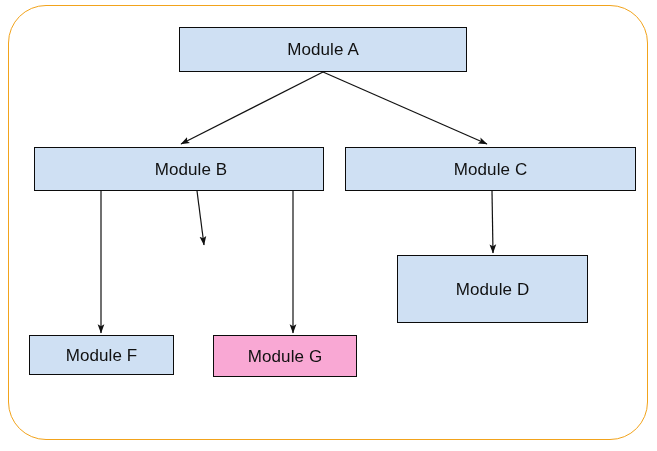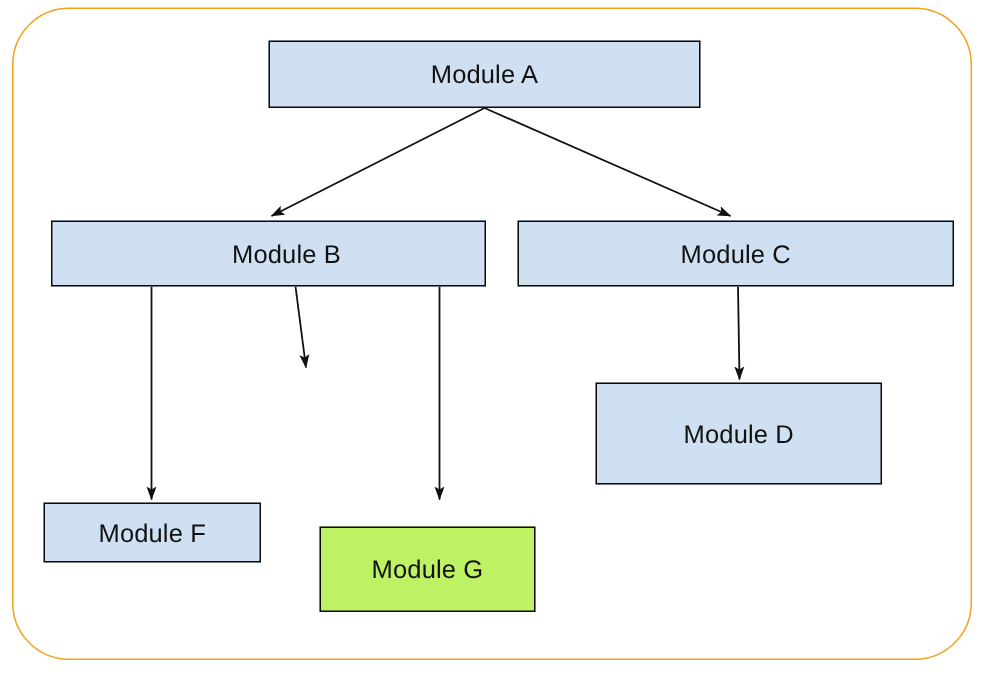--- a/index.html
+++ b/index.html
@@ -90,17 +90,17 @@
 
 
   <div class="node" id="node-D" style="left: 397px; top: 255px; width: 191px; height: 68px; background: rgb(207, 224, 243); border-color: rgb(11, 11, 11);">
     <span class="node-label" style="color: rgb(17, 17, 17);">Module D</span>
   </div>
 
   <div class="node" id="node-F" style="left: 29px; top: 335px; width: 145px; height: 40px; background: rgb(207, 224, 243); border-color: rgb(11, 11, 11);">
     <span class="node-label" style="color: rgb(17, 17, 17);">Module F</span>
   </div>
 
-  <div class="node" id="node-G" style="left: 213px; top: 335px; width: 144px; height: 57px; background: #bef264; border-color: rgb(11, 11, 11); margin-top: 16px;">
+  <div class="node" id="node-G" style="left: 213px; top: 335px; width: 144px; height: 42px; background: #f9a8d4; border-color: rgb(11, 11, 11);">
     <span class="node-label" style="color: rgb(17, 17, 17);">Module G</span>
   </div>
 
 </div>
 
 </body></html>

